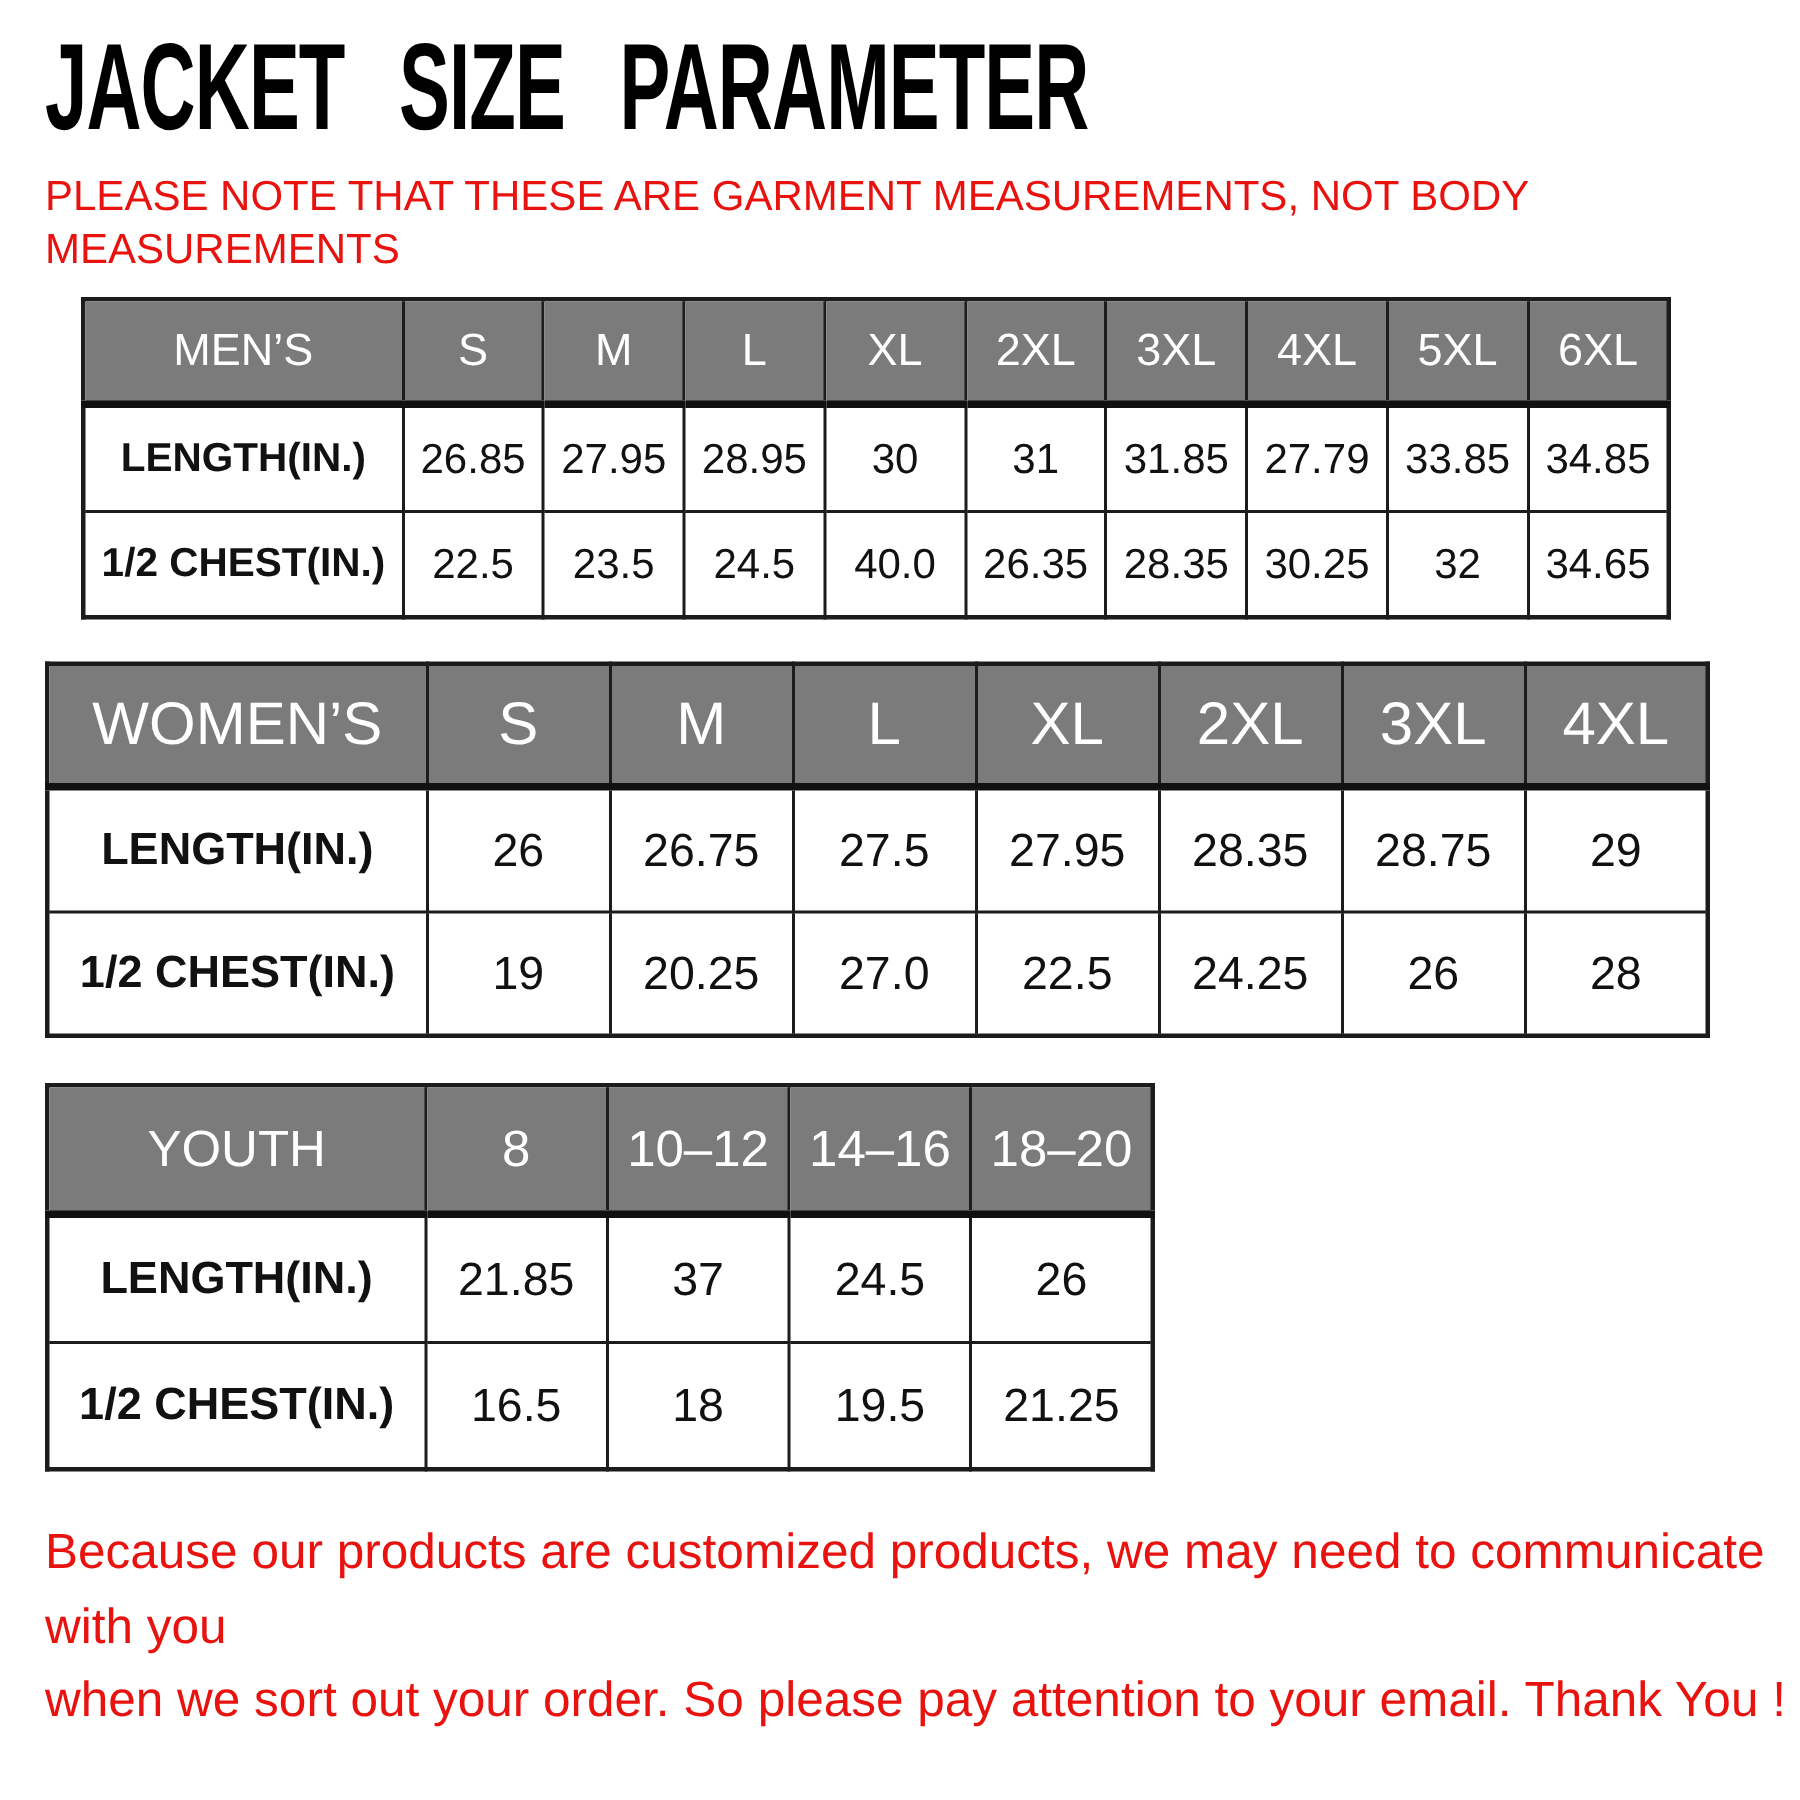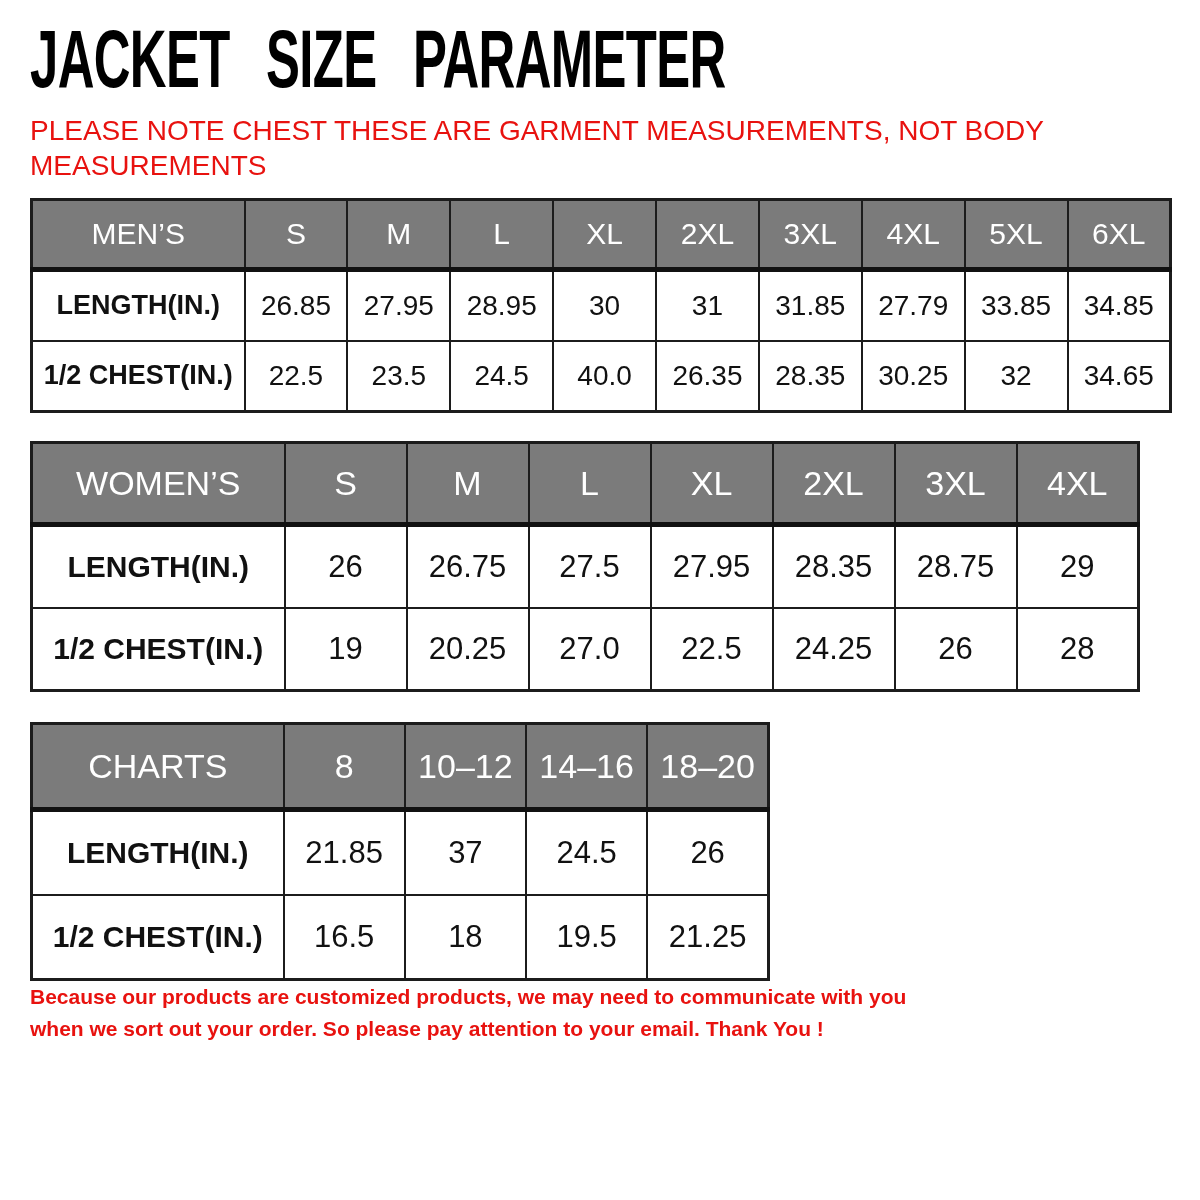--- a/index.html
+++ b/index.html
@@ -55,70 +55,71 @@
   }
   table.size-table thead th {
     background: var(--header-gray);
     color: var(--header-text);
     font-weight: 400;
     border-bottom: 5px solid #111;
   }
   table.size-table tbody td.lab { font-weight: 700; }
 
   
-  .t-mens { width: 1142px; margin-top: 15px; }
+  .t-mens { width: 1060px; margin-top: 15px; margin-left: 24px; }
   .t-mens thead tr { height: 70px; }
   .t-mens tbody tr { height: 71px; }
   .t-mens .lab { width: 213px; }
   .t-mens thead th { font-size: 30px; }
   .t-mens tbody td { font-size: 28px; }
   .t-mens tbody td.lab { font-size: 27px; }
 
   
   .t-womens { width: 1110px; margin-top: 28px; }
   .t-womens thead tr { height: 82px; }
   .t-womens tbody tr { height: 83px; }
   .t-womens .lab { width: 253px; }
-  .t-womens thead th { font-size: 34px; }
+  .t-womens thead th { font-size: 40px; }
   .t-womens tbody td { font-size: 31px; }
   .t-womens tbody td.lab { font-size: 30px; }
 
   
   .t-youth { width: 740px; margin-top: 30px; }
   .t-youth thead tr { height: 86px; }
   .t-youth tbody tr { height: 85px; }
   .t-youth .lab { width: 252px; }
   .t-youth thead th { font-size: 34px; }
   .t-youth tbody td { font-size: 31px; }
   .t-youth tbody td.lab { font-size: 30px; }
 
   .footer-note {
-    font-size: 21px;
+    margin-top: 28px;
+    font-size: 33px;
     line-height: 1.5;
     color: var(--accent-red);
-    font-weight: 700;
+    font-weight: 400;
   }
   .footer-fit {
     margin-top: 14px;
     font-size: 29px;
     line-height: 1.4;
     color: var(--accent-red);
     font-weight: 400;
     letter-spacing: -0.3px;
   }
 </style>
 </head>
 <body>
 
 <div class="page">
 
   <h1 class="title">JACKET SIZE PARAMETER</h1>
 
   <p class="note">
-    <span>PLEASE NOTE CHEST THESE ARE GARMENT MEASUREMENTS, NOT BODY</span><br>
+    <span>PLEASE NOTE THAT THESE ARE GARMENT MEASUREMENTS, NOT BODY</span><br>
     <span>MEASUREMENTS</span>
   </p>
 
   <table class="size-table t-mens">
       <thead>
         <tr>
           <th class="lab">MEN’S</th>
           <th>S</th>
           <th>M</th>
           <th>L</th>
@@ -191,21 +192,21 @@
           <td>24.25</td>
           <td>26</td>
           <td>28</td>
         </tr>
       </tbody>
     </table>
 
   <table class="size-table t-youth">
       <thead>
         <tr>
-          <th class="lab">CHARTS</th>
+          <th class="lab">YOUTH</th>
           <th>8</th>
           <th>10–12</th>
           <th>14–16</th>
           <th>18–20</th>
         </tr>
       </thead>
       <tbody>
         <tr>
           <td class="lab">LENGTH(IN.)</td>
           <td>21.85</td>

